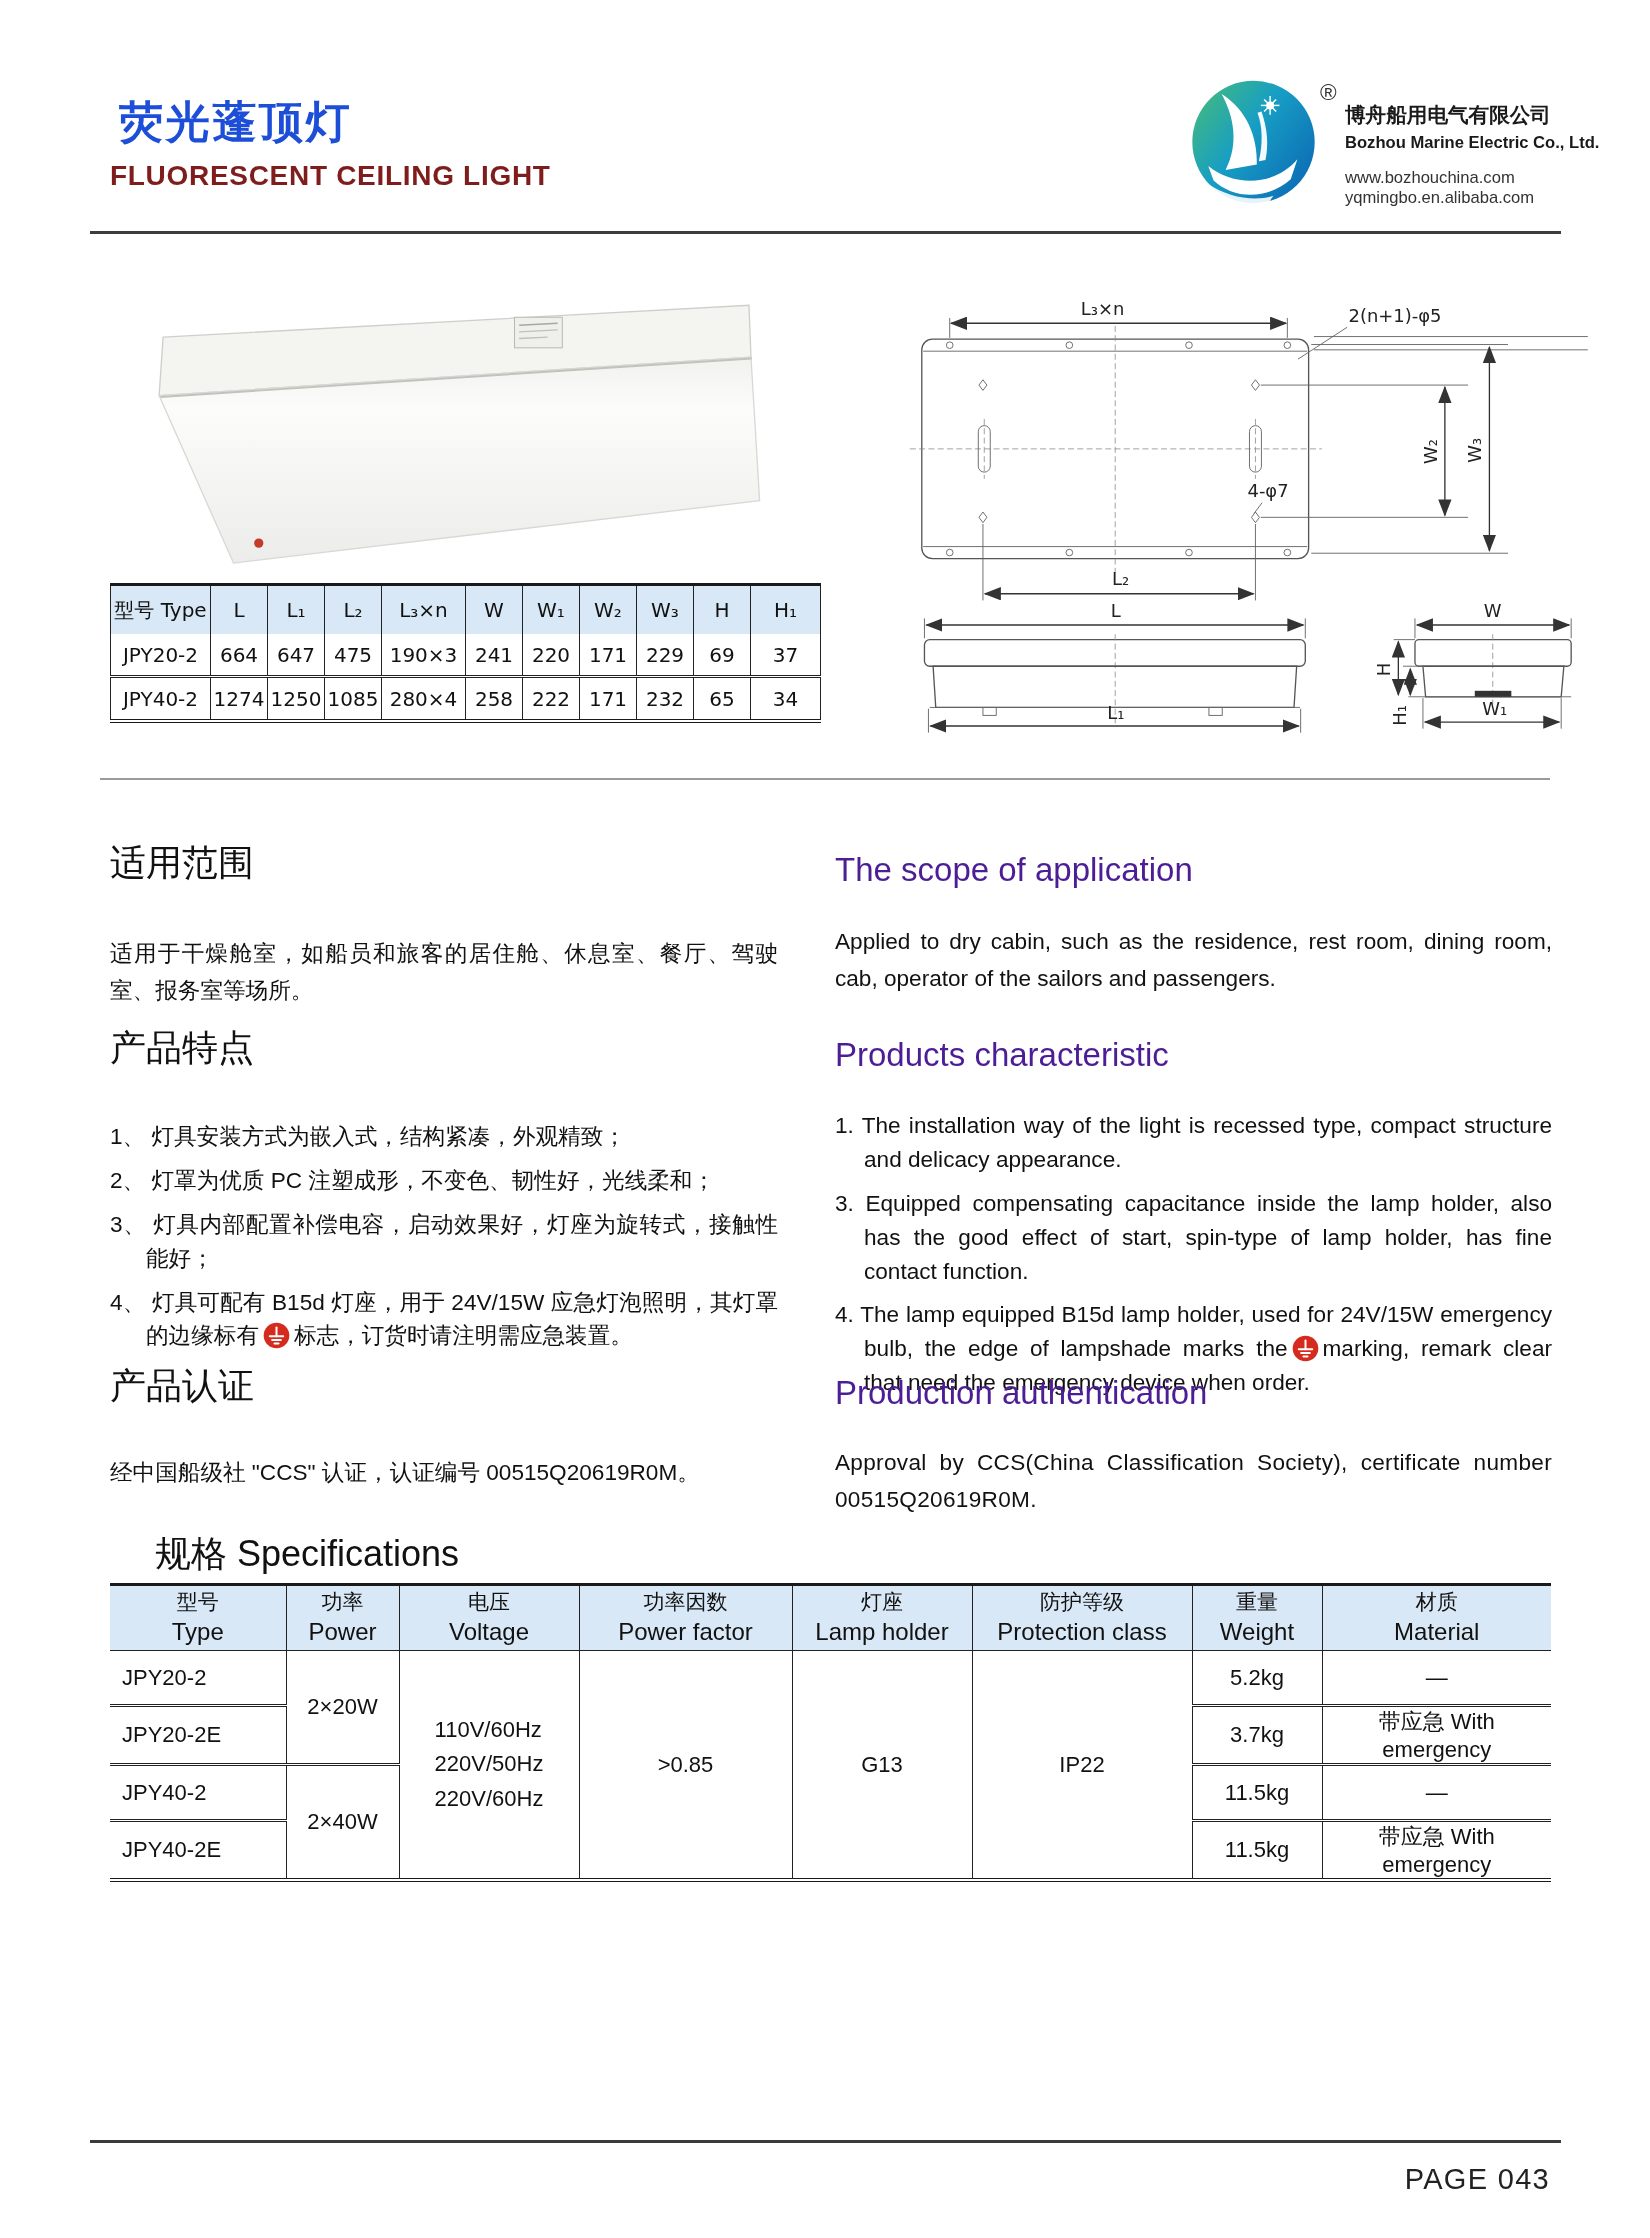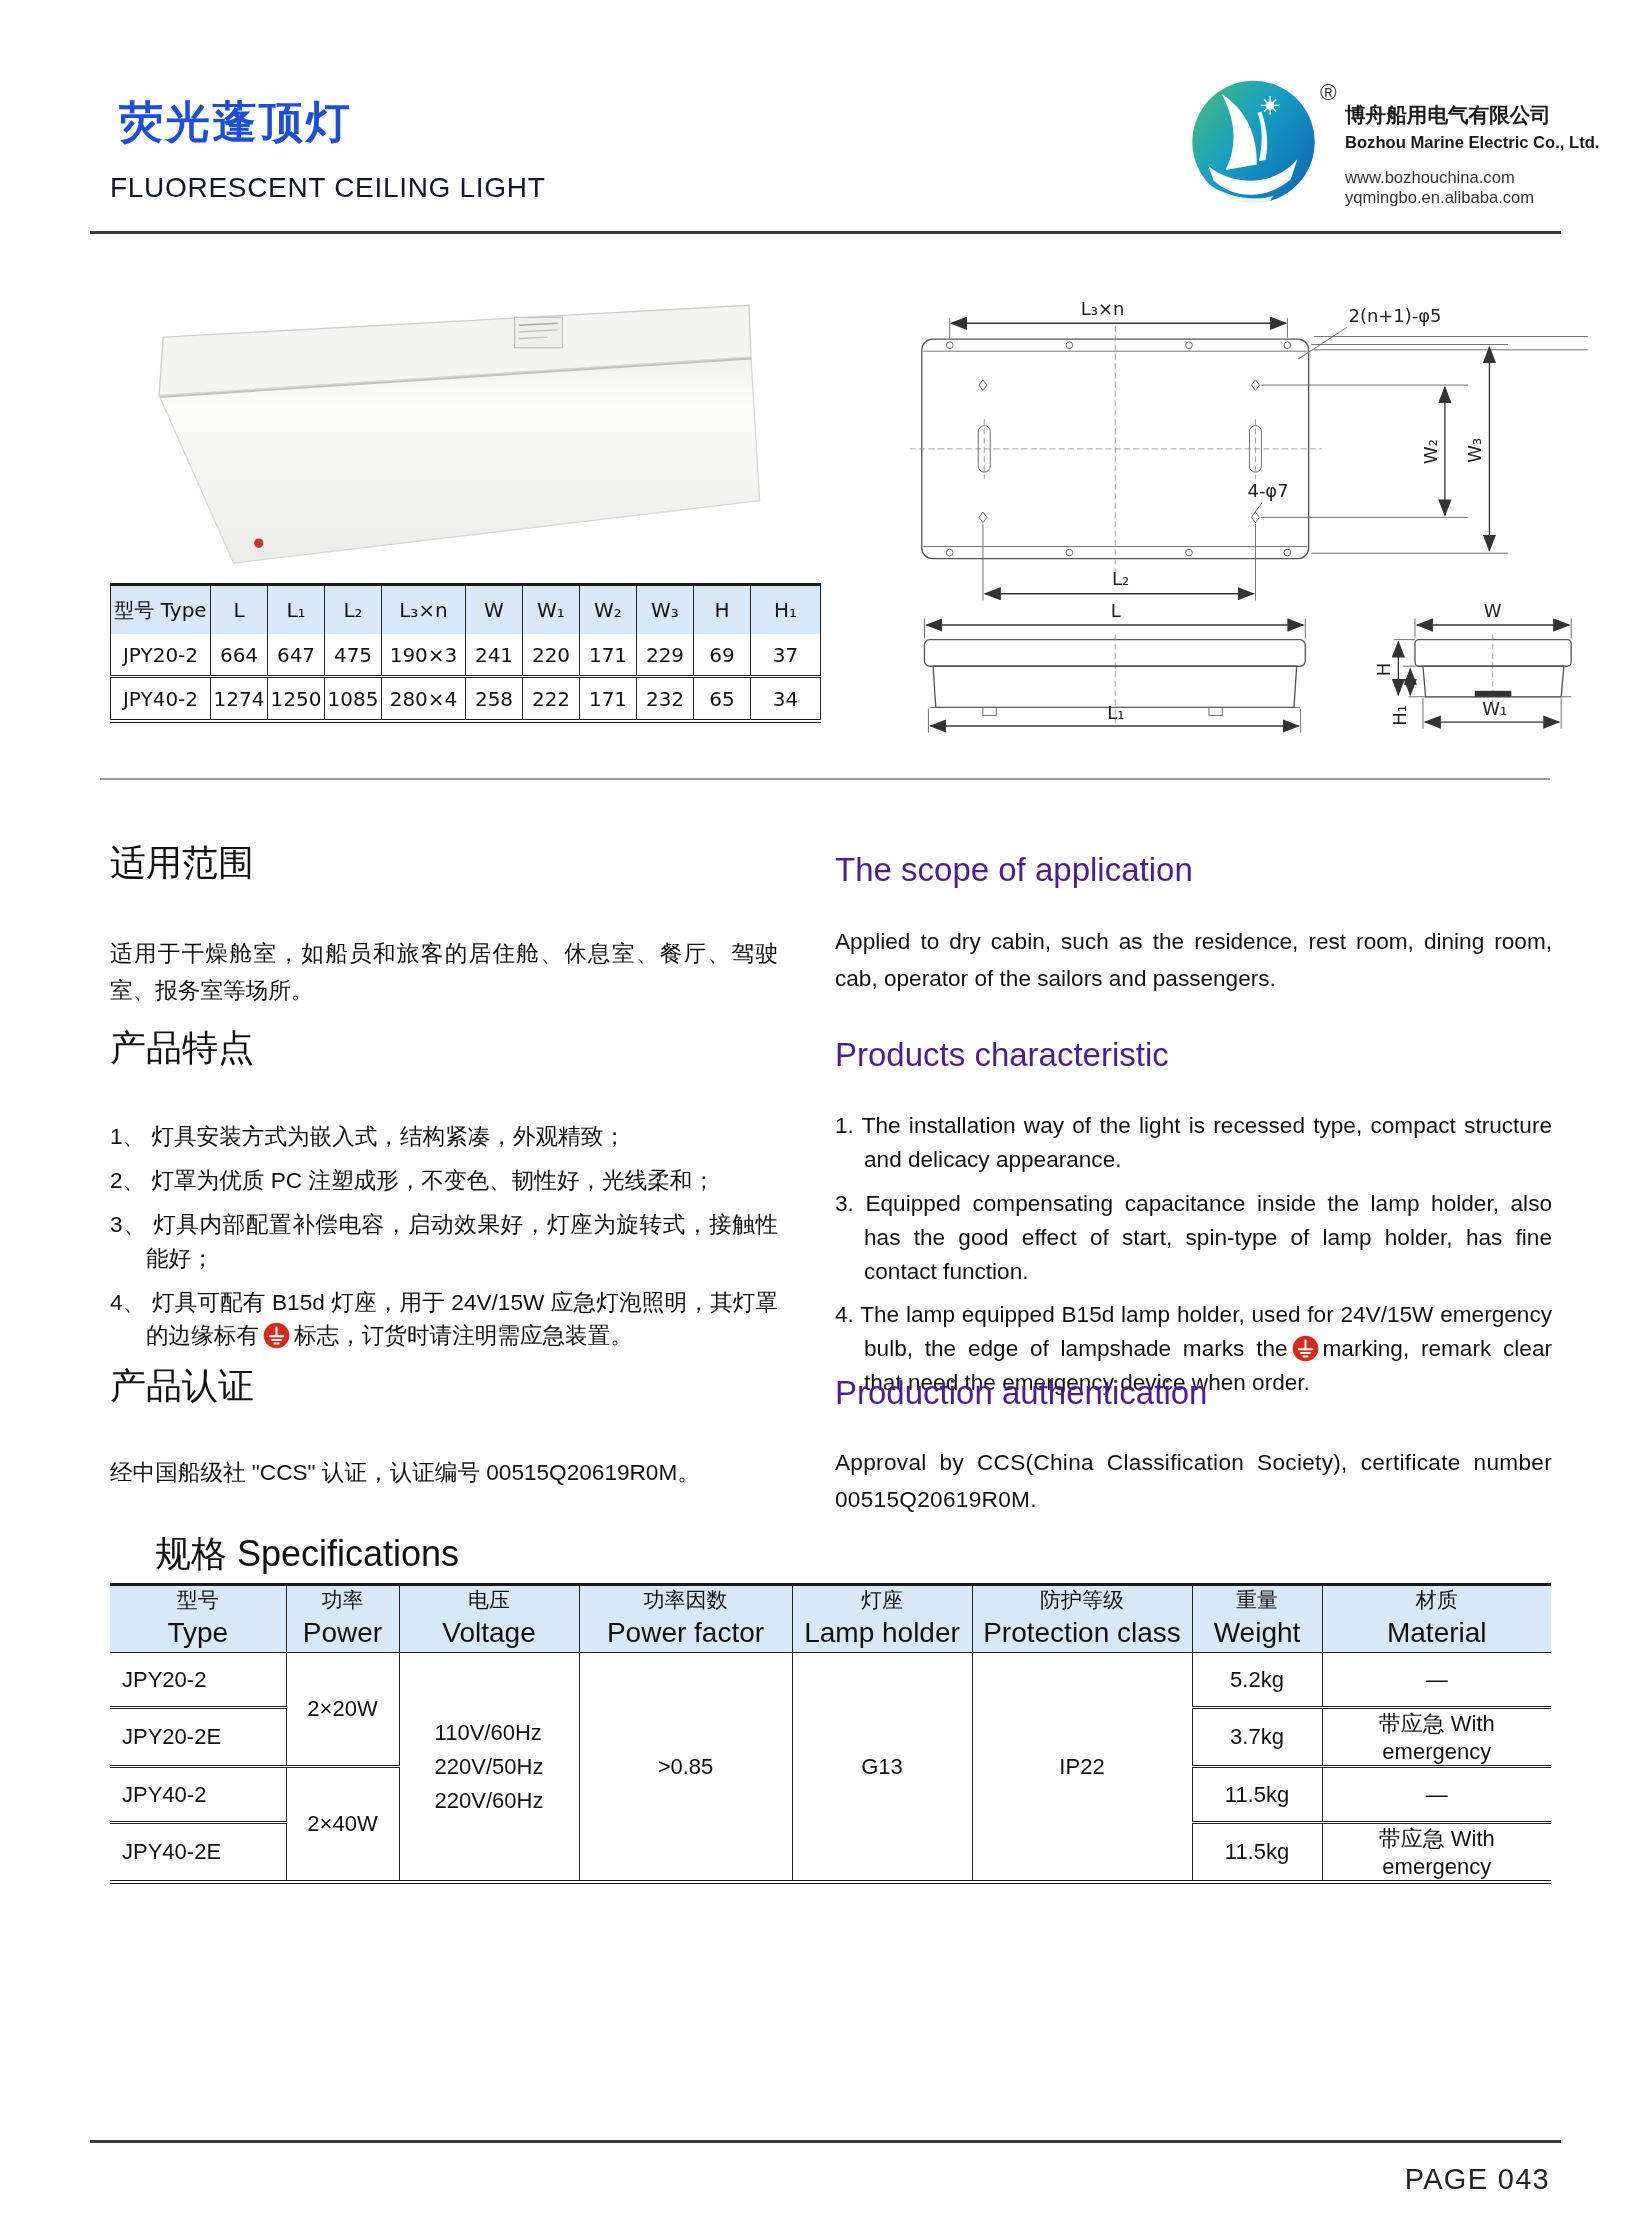--- a/index.html
+++ b/index.html
@@ -5,21 +5,21 @@
   html,body{margin:0;padding:0;}
   body{
     width:1650px;height:2239px;position:relative;background:#ffffff;
     font-family:"Liberation Sans","DejaVu Sans",sans-serif;color:#111;
     overflow:hidden;
   }
   .abs{position:absolute;}
 
   
   .title-zh{left:108px;top:93px;font-size:44px;font-weight:700;color:#1d4ed8;letter-spacing:2.7px;margin-left:11px;}
-  .title-en{left:110px;top:172px;font-size:28px;font-weight:400;color:#0f172a;letter-spacing:0.7px;}
+  .title-en{left:110px;top:160px;font-size:28px;font-weight:700;color:#7f1d1d;letter-spacing:0.7px;}
   .logo-svg{left:1187px;top:72px;width:133px;height:140px;}
   .reg-mark{left:1320px;top:80px;font-size:22.6px;color:#333;}
   .company-block{left:1345px;top:101px;width:279px;}
   .company-zh{font-size:20.6px;font-weight:700;color:#1a1a1a;margin-bottom:4px;white-space:nowrap;}
   .company-en{font-size:16.6px;font-weight:700;color:#1a1a1a;margin-bottom:14.6px;white-space:nowrap;}
   .company-url{font-size:16.6px;color:#333;line-height:1.25;white-space:nowrap;}
   .header-rule{left:90px;top:231px;width:1471px;height:3.3px;background:#3d3d3d;}
 
   
   .photo-svg{left:152px;top:296px;width:632px;height:279px;}
@@ -57,21 +57,21 @@
   .em-icon{width:27px;height:27px;vertical-align:-6px;margin:0 4px;}
 
   
   .spec-heading{left:110px;top:1530px;font-size:36px;font-weight:500;color:#111;margin-left:45px;}
   .spec-table-wrap{left:110px;top:1583px;width:1441px;}
   .spec-table{width:1441px;border-top:3.3px solid #1a1a1a;border-bottom:4px double #1a1a1a;}
   .spec-table th,.spec-table td{border-left:1.3px solid #222;padding:0;font-weight:400;}
   .spec-table th.no-bl,.spec-table td.no-bl{border-left:none;}
   .spec-table th{height:64px;background:#d9e8f6;border-bottom:1.3px solid #222;text-align:center;}
   .spec-th-zh{font-size:21px;line-height:1.35;}
-  .spec-th-en{font-size:28px;line-height:1.35;}
+  .spec-th-en{font-size:24px;line-height:1.35;}
   .spec-table td{height:53px;font-size:22px;text-align:center;vertical-align:middle;}
   .spec-table td.c-type{text-align:left;padding-left:12px;}
   .spec-table td.sep-b{border-bottom:3.3px double #222;}
   .volt-lines{display:inline-block;text-align:left;line-height:1.55;}
   .mat-em{font-size:18.6px;}
 
   
   .footer-rule{left:90px;top:2140px;width:1471px;height:3.3px;background:#3a3a3a;}
   .page-num{left:1217px;top:2163px;width:333px;text-align:right;font-size:29px;color:#222;letter-spacing:1.3px;}
 </style>

